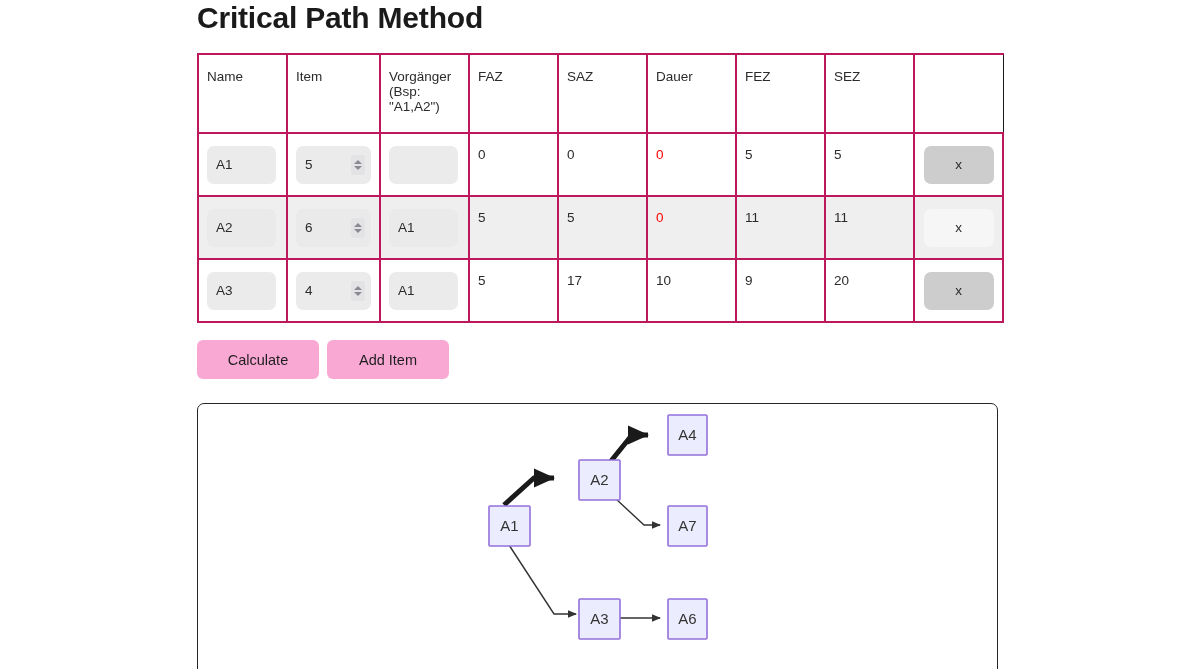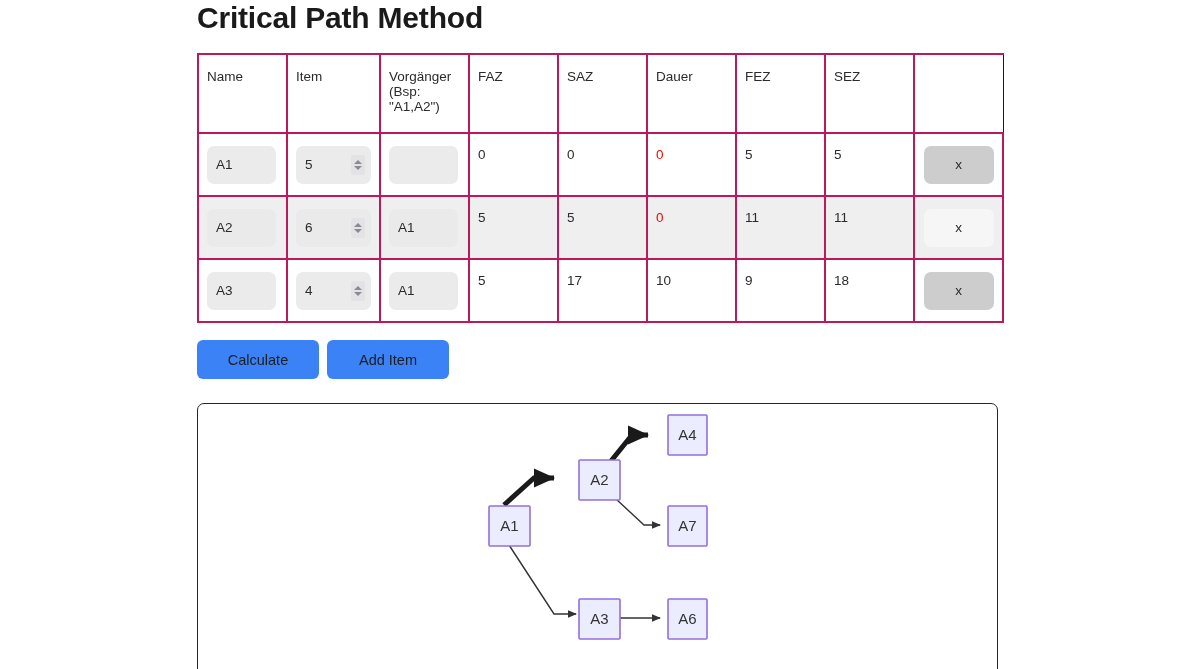--- a/index.html
+++ b/index.html
@@ -130,21 +130,21 @@
     cursor: pointer;
     margin: 0 auto;
   }
   tr.row-hover .x-btn { background: #f6f6f6; }
 
   
   .btn-bar { position: absolute; left: 197px; top: 340px; display: flex; gap: 8px; }
   .act-btn {
     border: none;
     border-radius: 6px;
-    background: #3b82f6;
+    background: #f9a8d4;
     font-family: "Liberation Sans", sans-serif;
     font-size: 14.5px;
     color: #1e1e1e;
     height: 39px;
     padding: 0 20px;
     cursor: pointer;
   }
   .act-btn.calculate { width: 122px; }
   .act-btn.add-item  { width: 122px; }
 
@@ -302,21 +302,21 @@
         <td class="val">
           <span class="val-inner">17</span>
         </td>
         <td class="val">
           <span class="val-inner">10</span>
         </td>
         <td class="val">
           <span class="val-inner">9</span>
         </td>
         <td class="val">
-          <span class="val-inner">18</span>
+          <span class="val-inner">20</span>
         </td>
         <td>
           <button class="x-btn">x</button>
         </td>
       </tr>
 
     </tbody>
   </table>
 
   <div class="btn-bar">

